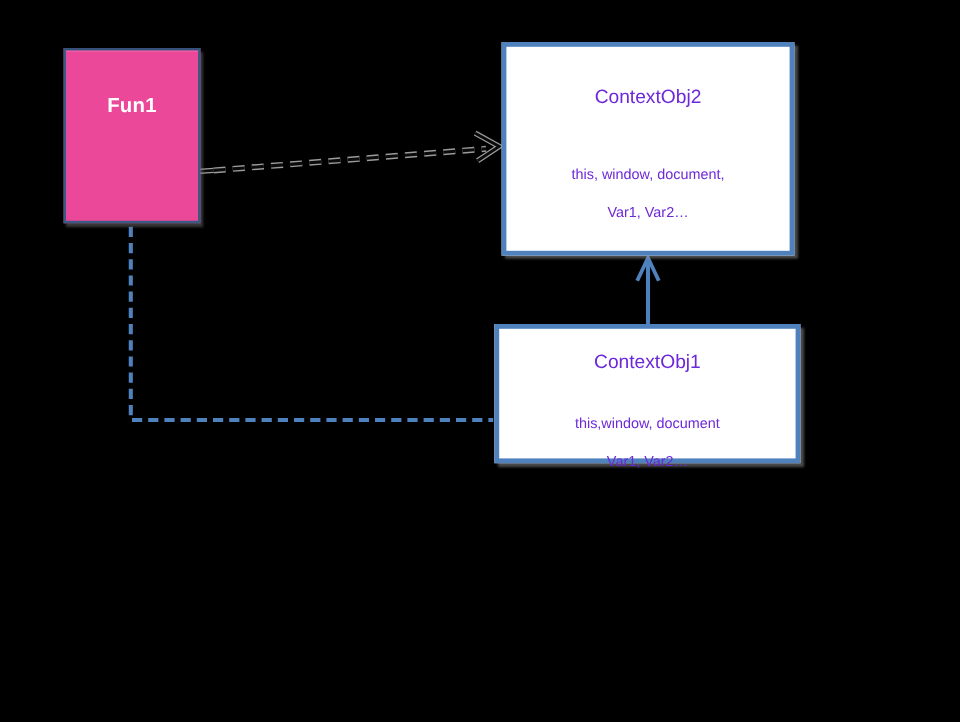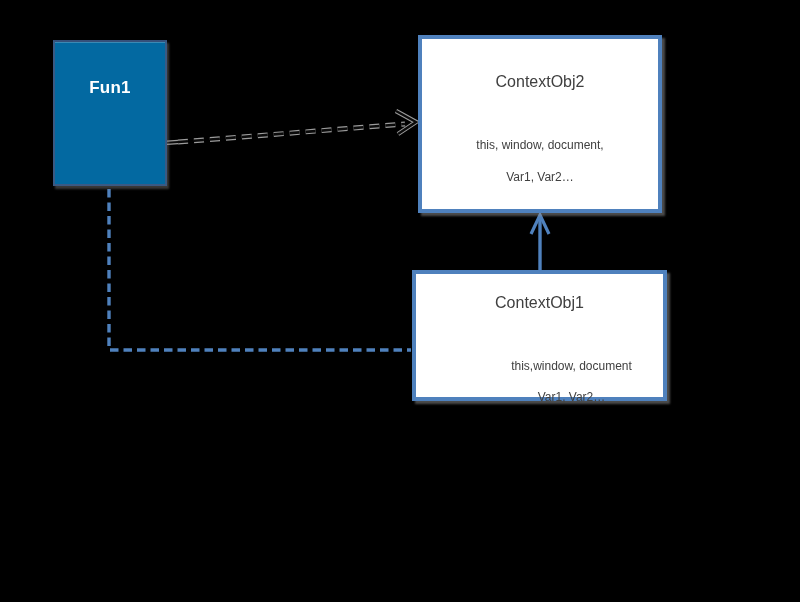--- a/index.html
+++ b/index.html
@@ -9,50 +9,50 @@
     height: 602px;
     background: #000000;
     overflow: hidden;
     font-family: "Liberation Sans", sans-serif;
   }
   .node { position: absolute; box-sizing: border-box; text-align: center; }
 
   
   .fun1 {
     left: 53px; top: 40px; width: 114px; height: 146px;
-    background: #0369a1;
+    background: #ec4899;
     border: 2px solid #3a5a84;
     border-top-color: #35507a;
     box-shadow: 2px 3px 2px rgba(125,125,125,0.45), inset 0 1px 0 rgba(255,255,255,0.22);
     color: #ffffff;
   }
   .fun1-title {
     position: absolute; top: 36px; left: 0; width: 100%;
     font-size: 17px; font-weight: bold; letter-spacing: .2px;
   }
   .fun1-prop {
     position: absolute; top: 96px; left: 0; width: 100%;
     font-size: 16px; font-weight: 600;
   }
 
   
   .ctx {
     background: #ffffff;
     border: 4px solid #4f81bd;
     box-shadow: 3px 3px 2px rgba(150,150,150,0.5);
-    color: #404040;
+    color: #6d28d9;
   }
   .ctx2 { left: 418px; top: 35px;  width: 244px; height: 178px; }
-  .ctx1 { left: 412px; top: 270px; width: 255px; height: 131px; }
+  .ctx1 { left: 412px; top: 270px; width: 255px; height: 116px; }
   .ctx-title { position: absolute; left: 0; width: 100%; font-size: 16px; }
   .ctx2 .ctx-title { top: 34px; }
   .ctx1 .ctx-title { top: 20px; }
   .ctx-body { position: absolute; left: 0; width: 100%; font-size: 12px; }
   .ctx2 .ctx-body { top: 90px; line-height: 32px; }
-  .ctx1 .ctx-body { top: 77px; line-height: 31px; padding-left: 32px; }
+  .ctx1 .ctx-body { top: 64px; line-height: 31px; }
 
   svg.connectors {
     position: absolute; left: 0; top: 0;
     width: 800px; height: 602px;
     pointer-events: none;
   }
 </style>
 </head>
 <body>
 

